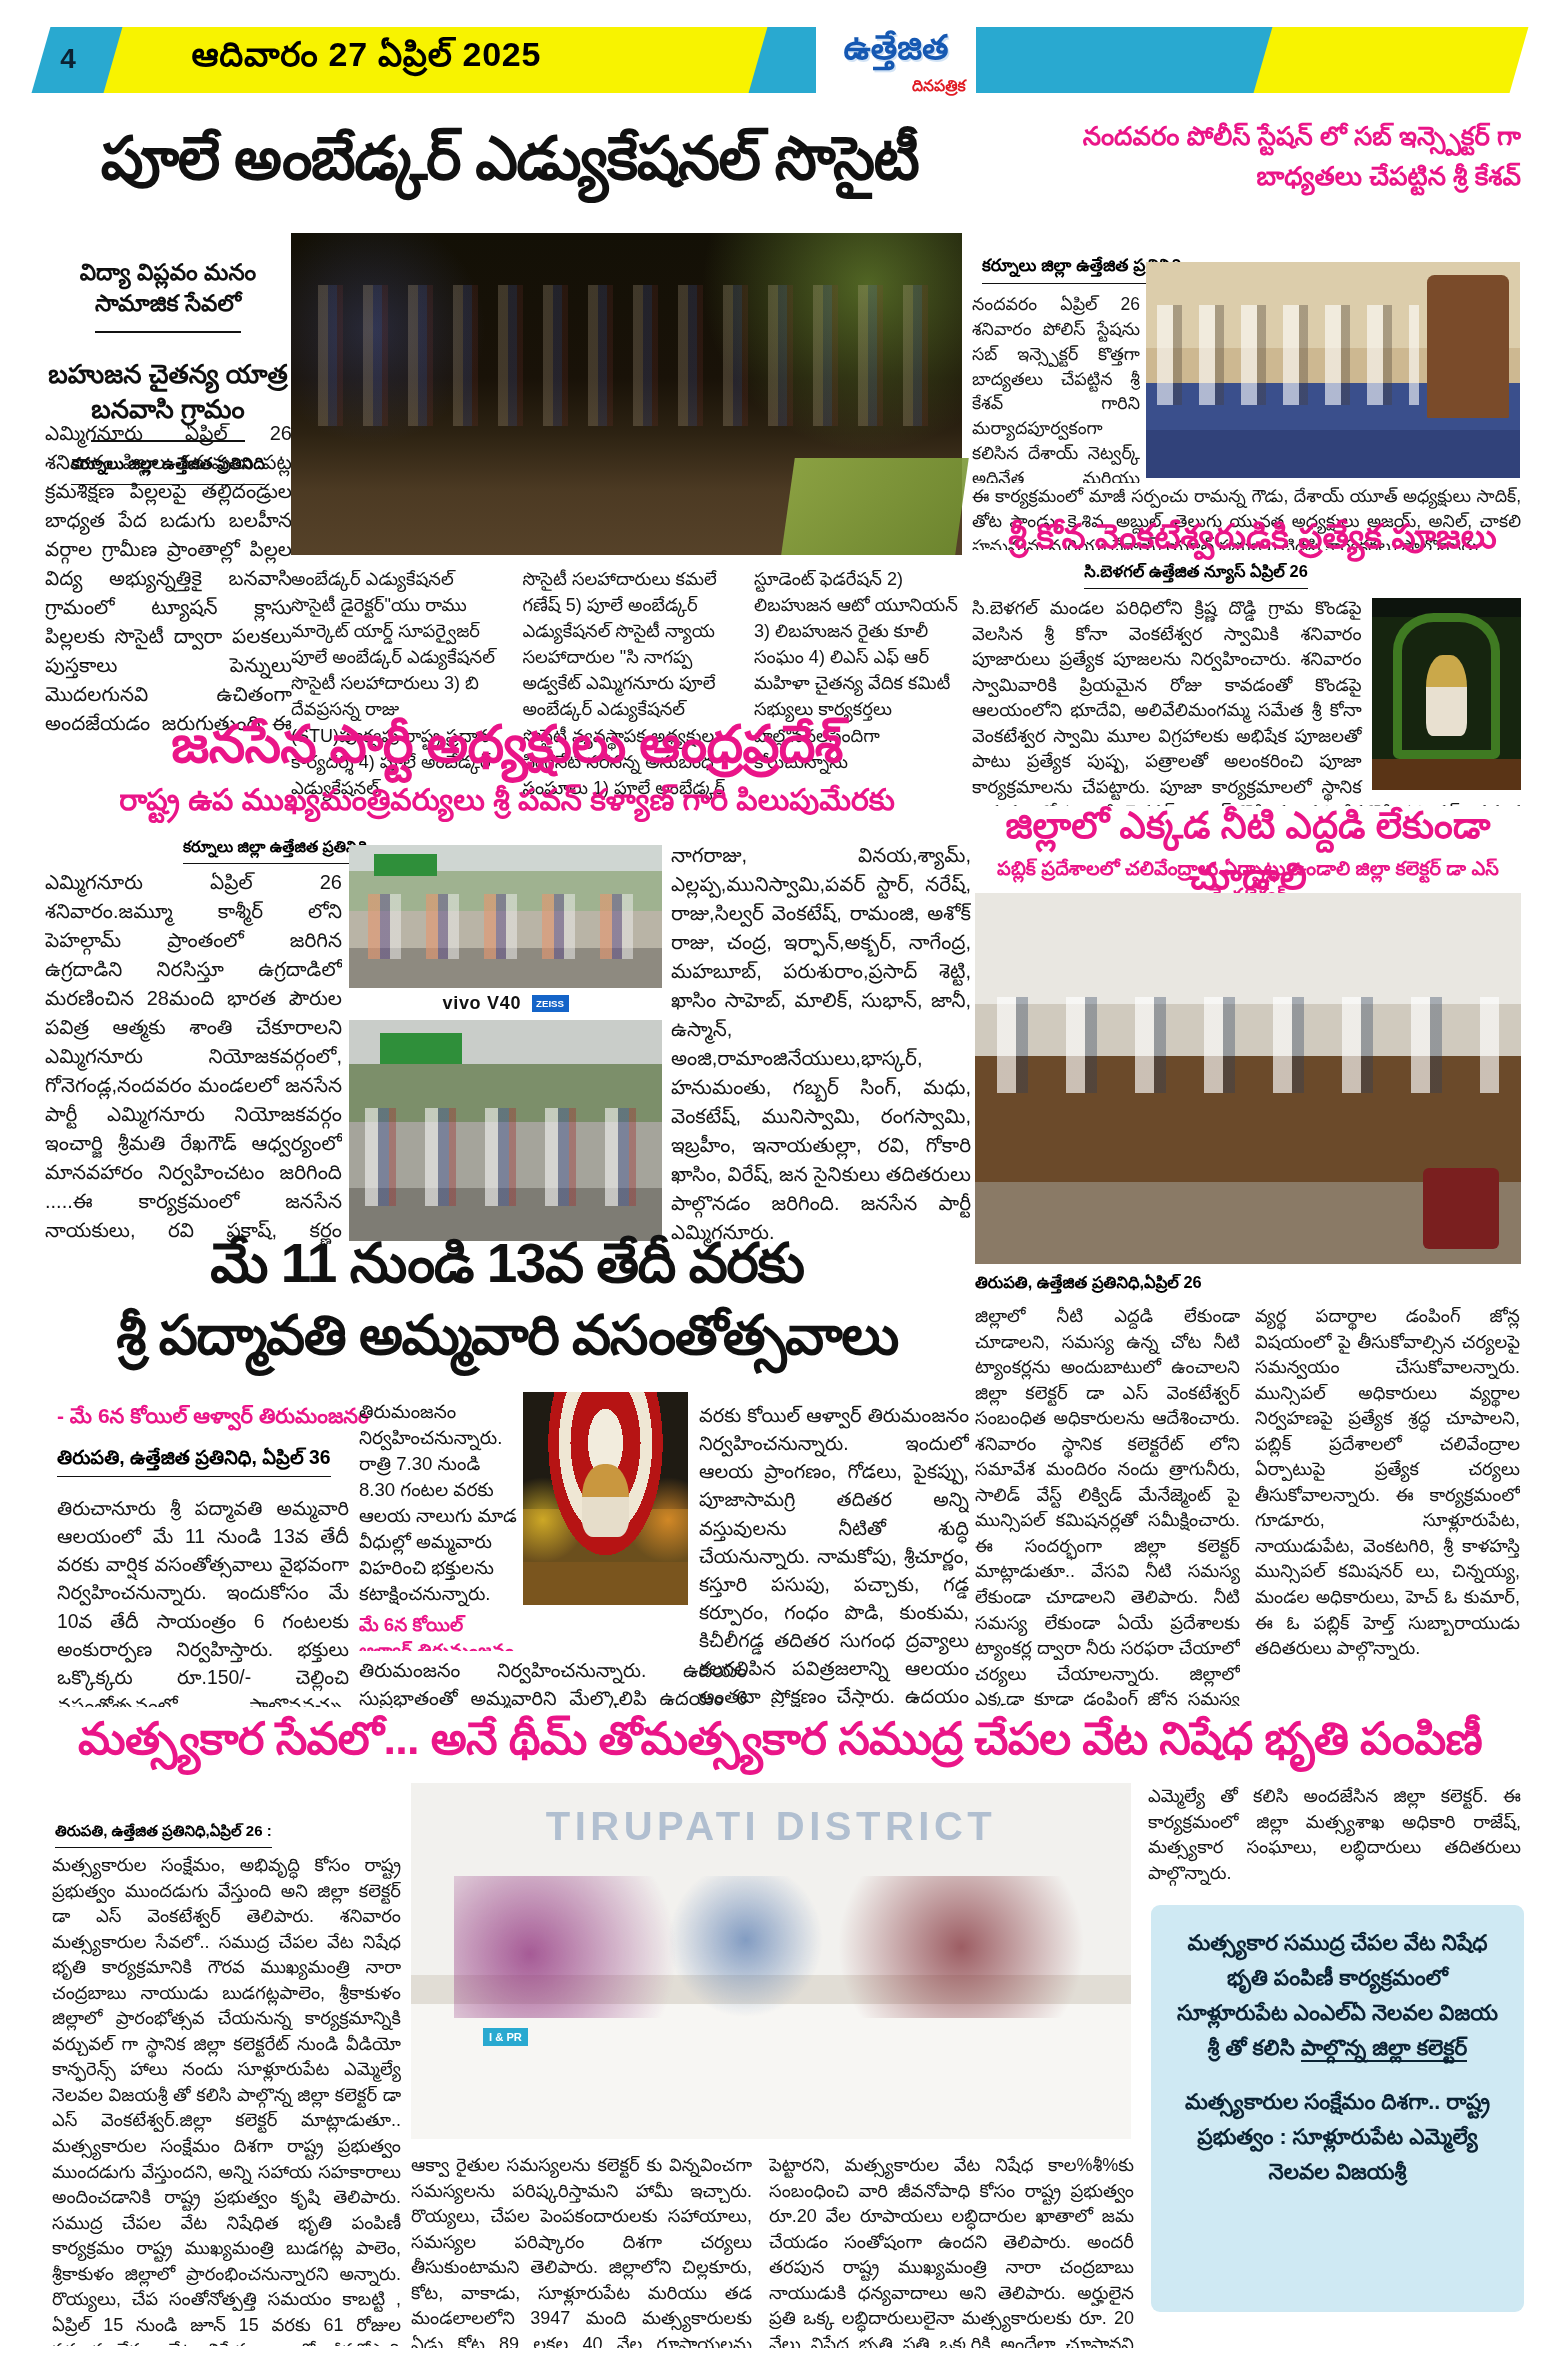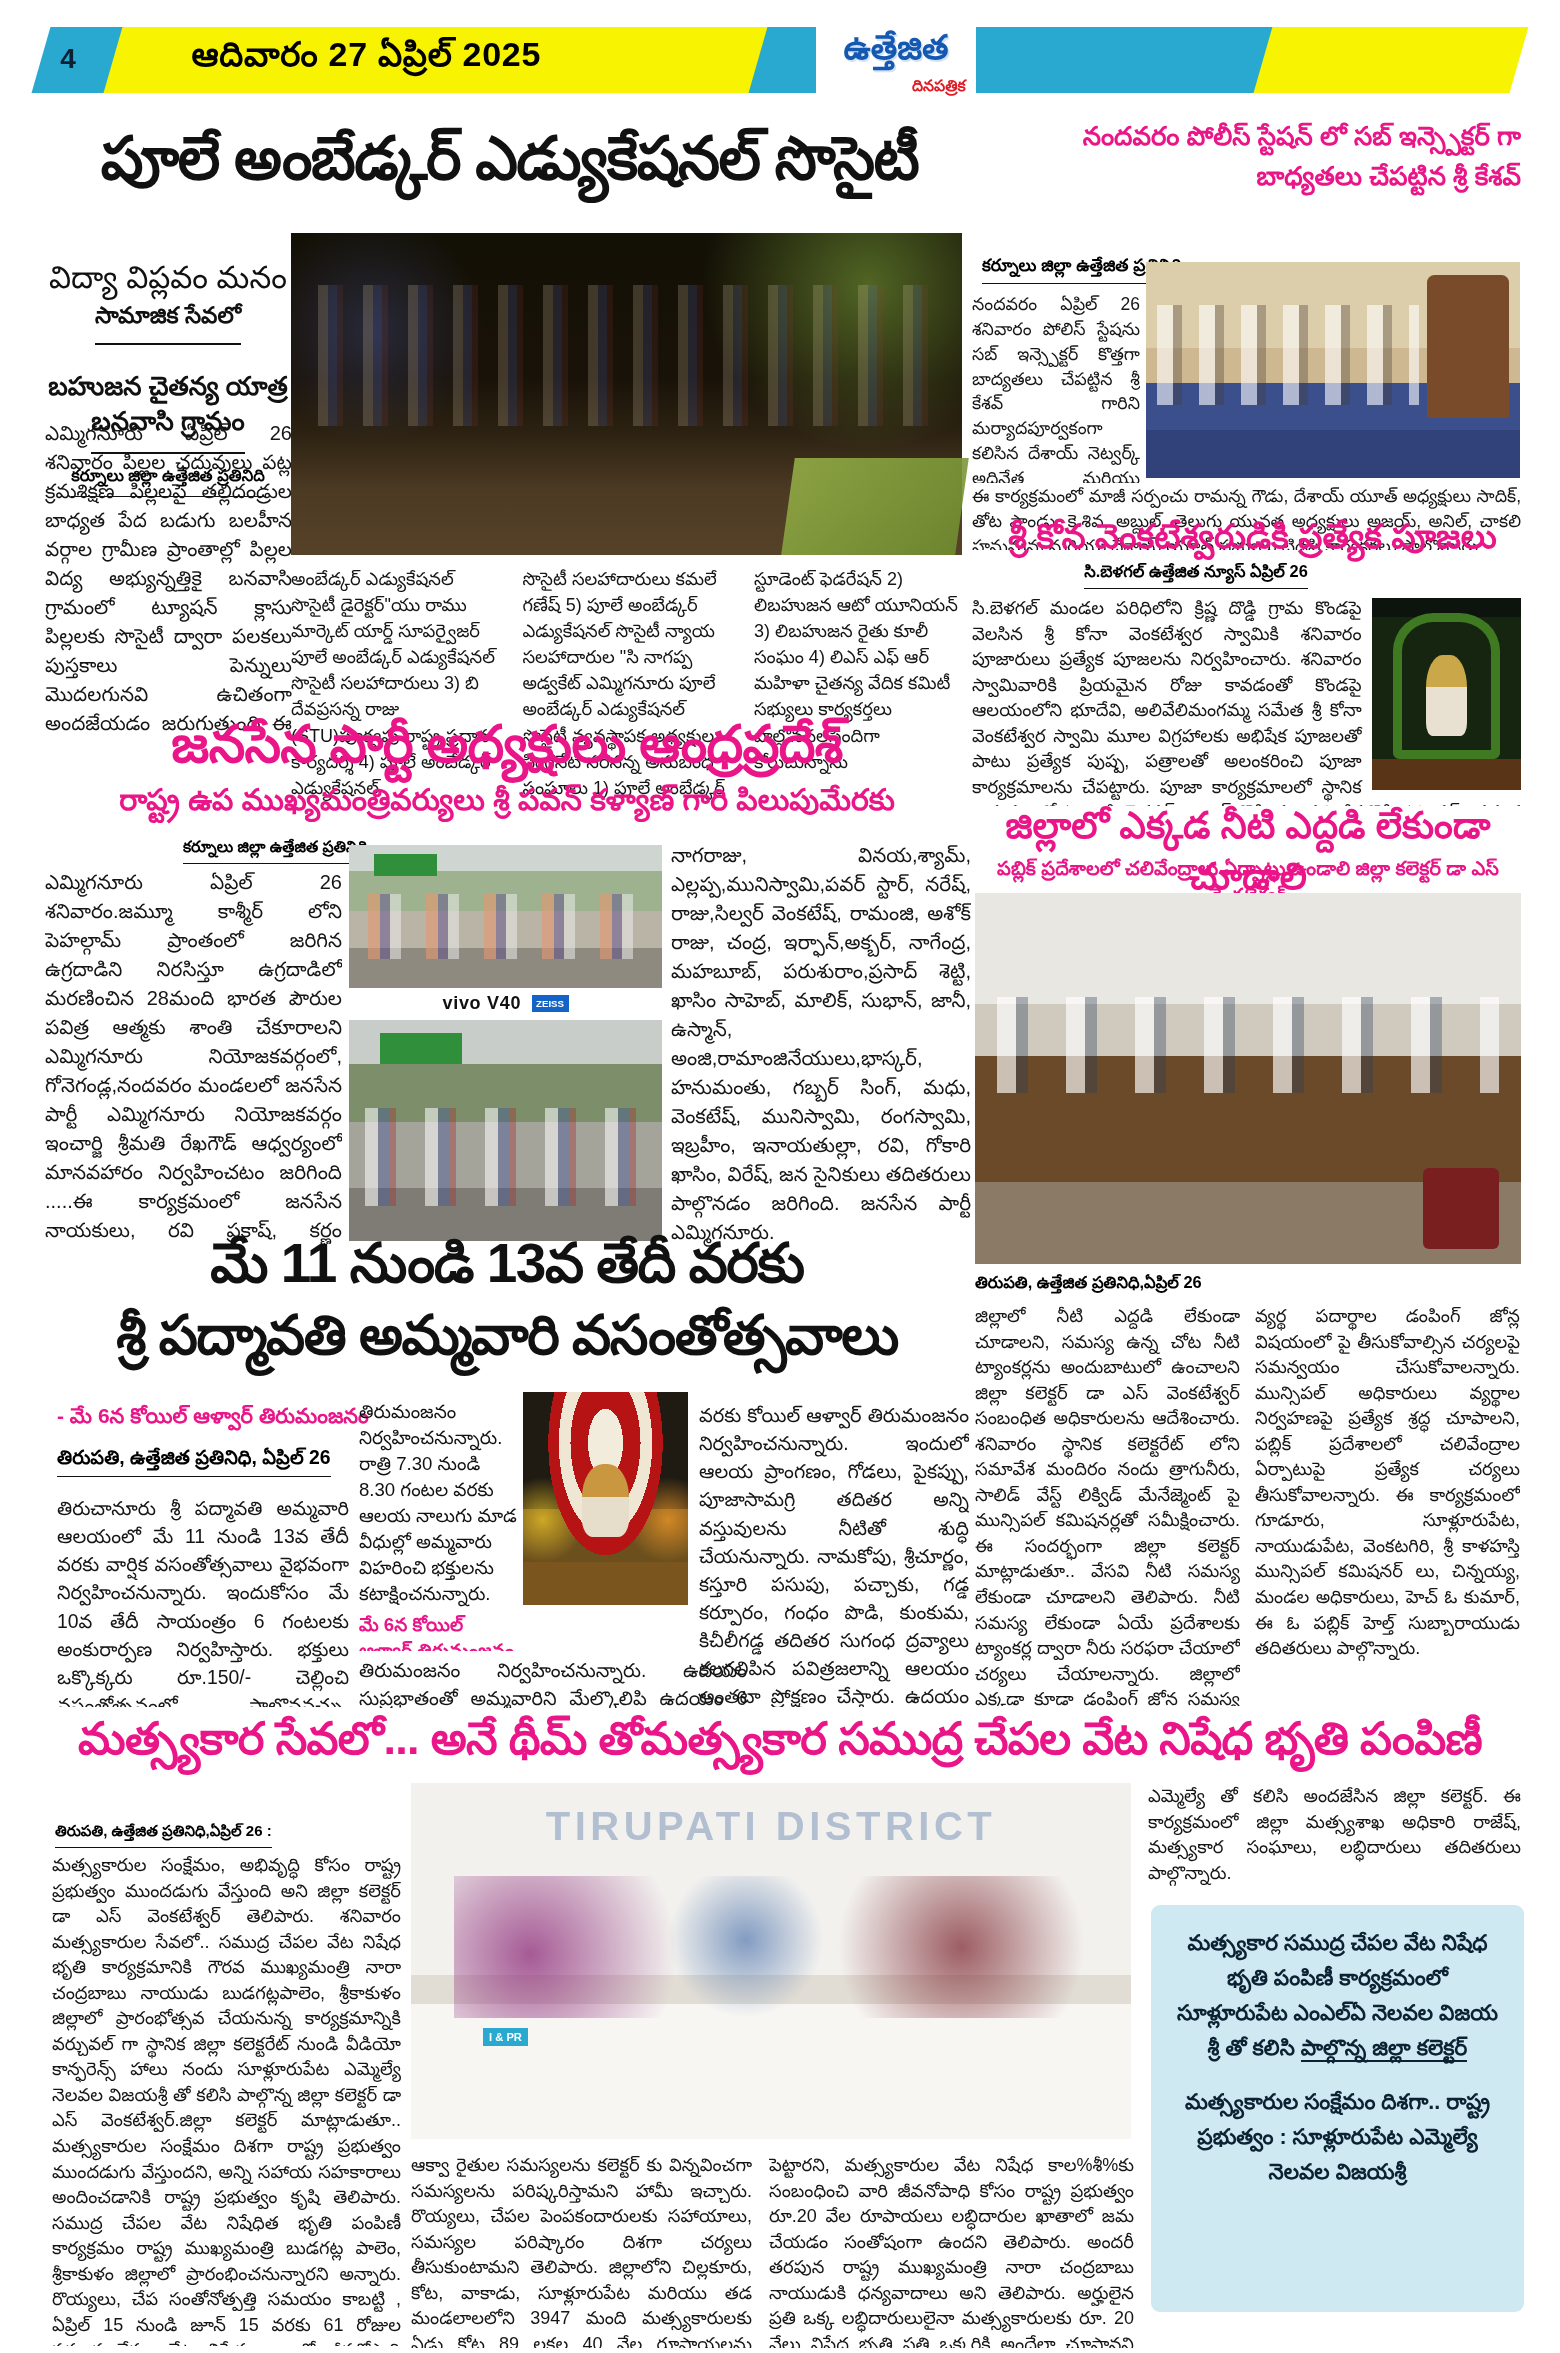--- a/index.html
+++ b/index.html
@@ -23,21 +23,21 @@
   .headline-xl{font-size:60px;font-weight:bold;letter-spacing:-1.5px;text-align:center;line-height:1.25;}
   .bodytxt{font-size:19.4px;line-height:1.45;text-align:justify;color:#151515;}
   .bodytxt-s{font-size:18px;line-height:1.42;text-align:justify;color:#151515;}
   .byline{font-weight:bold;color:#000;}
   .rule{border-bottom:2.2px solid #111;padding-bottom:9px;}
   .rule-thin{border-bottom:1.5px solid #111;padding-bottom:7.5px;}
 
   
   .amb-headline{left:49px;top:121px;width:921px;}
   .amb-kicker{left:45px;top:255px;width:246px;text-align:center;}
-  .amb-k1{font-size:31px;font-weight:normal;line-height:1.5;}
+  .amb-k1{font-size:23px;font-weight:bold;line-height:1.5;}
   .amb-k2{font-size:23px;font-weight:bold;display:inline-block;}
   .amb-k3{font-size:26px;font-weight:bold;line-height:1.5;margin-top:22.4px;}
   .amb-k4{font-size:26px;font-weight:bold;display:inline-block;}
   .amb-byline{font-size:16.4px;margin-top:12px;display:inline-block;}
   .amb-left{left:45px;top:419px;width:247px;height:313px;overflow:hidden;font-size:20px;}
   .amb-photo{left:291px;top:233px;width:671px;height:322px;
      background:
        radial-gradient(circle at 86% 16%, rgba(130,170,60,.55), transparent 26%),
        radial-gradient(circle at 12% 30%, rgba(90,110,200,.25), transparent 18%),
        linear-gradient(180deg,#131006 0%,#191208 45%,#2c2212 62%,#4c3a23 80%,#564229 100%);}
@@ -196,21 +196,21 @@
   <div class="abs jan-photo2"></div>
 
   <div class="abs jan-right bodytxt">నాగరాజు, వినయ,శ్యామ్, ఎల్లప్ప,మునిస్వామి,పవర్ స్టార్, నరేష్, రాజు,సిల్వర్ వెంకటేష్, రామంజి, అశోక్ రాజు, చంద్ర, ఇర్ఫాన్,అక్బర్, నాగేంద్ర, మహబూబ్, పరుశురాం,ప్రసాద్ శెట్టి, ఖాసిం సాహెబ్, మాలిక్, సుభాన్, జానీ, ఉస్మాన్, అంజి,రామాంజినేయులు,భాస్కర్, హనుమంతు, గబ్బర్ సింగ్, మధు, వెంకటేష్, మునిస్వామి, రంగస్వామి, ఇబ్రహీం, ఇనాయతుల్లా, రవి, గోకారి ఖాసిం, విరేష్, జన సైనికులు తదితరులు పాల్గొనడం జరిగింది. జనసేన పార్టీ ఎమ్మిగనూరు.</div>
 
   <div class="abs pad-headline">
     <div>మే 11 నుండి 13వ తేదీ వరకు</div>
     <div>శ్రీ పద్మావతి అమ్మవారి వసంతోత్సవాలు</div>
   </div>
   <div class="abs pad-sub pink">- మే 6న కోయిల్ ఆళ్వార్ తిరుమంజనం</div>
   <div class="abs pad-byline">
-    <span class="byline rule-thin" style="font-size:19.4px;">తిరుపతి, ఉత్తేజిత ప్రతినిధి, ఏప్రిల్ 26</span>
+    <span class="byline rule-thin" style="font-size:19.4px;">తిరుపతి, ఉత్తేజిత ప్రతినిధి, ఏప్రిల్ 36</span>
   </div>
   <div class="abs pad-col1 bodytxt">తిరుచానూరు శ్రీ పద్మావతి అమ్మవారి ఆలయంలో మే 11 నుండి 13వ తేదీ వరకు వార్షిక వసంతోత్సవాలు వైభవంగా నిర్వహించనున్నారు. ఇందుకోసం మే 10వ తేదీ సాయంత్రం 6 గంటలకు అంకురార్పణ నిర్వహిస్తారు. భక్తులు ఒక్కొక్కరు రూ.150/- చెల్లించి వసంతోత్సవంలో పాల్గొనవచ్చు. ఉత్సవాల్లో భాగంగా మే 12వ తేదీ ఉదయం 9.45 గంటలకు స్వర్ణ రథోత్సవం కన్నులపండువగా జరుగనుంది. వసంతోత్సవాలు జరిగే మూడు రోజులు మధ్యాహ్నం 2.30 నుండి సాయంత్రం 4.30 గంటల వరకు శు క్రవారపు తోటలో అమ్మవారి ఉత్సవర్లకు స్నపన</div>
   <div class="abs pad-col2">
     <span>తిరుమంజనం నిర్వహించనున్నారు. రాత్రి 7.30 నుండి 8.30 గంటల వరకు ఆలయ నాలుగు మాడ వీధుల్లో అమ్మవారు విహరించి భక్తులను కటాక్షించనున్నారు.</span>
     <div class="sub2 pink">మే 6న కోయిల్ ఆళ్వార్ తిరుమంజనం</div>
     
   </div>
   <div class="abs pad-photo"></div>
   <div class="abs pad-col3 bodytxt">వరకు కోయిల్ ఆళ్వార్ తిరుమంజనం నిర్వహించనున్నారు. ఇందులో ఆలయ ప్రాంగణం, గోడలు, పైకప్పు, పూజాసామగ్రి తదితర అన్ని వస్తువులను నీటితో శుద్ధి చేయనున్నారు. నామకోపు, శ్రీచూర్ణం, కస్తూరి పసుపు, పచ్చాకు, గడ్డ కర్పూరం, గంధం పొడి, కుంకుమ, కిచీలీగడ్డ తదితర సుగంధ ద్రవ్యాలు కలగలిపిన పవిత్రజలాన్ని ఆలయం అంతటా ప్రోక్షణం చేస్తారు. ఉదయం 9 గంటల నుండి భక్తులను అమ్మవారి దర్శనానికి అనుమతిస్తారు. ఈ ఉత్సవాల కారణంగా మే 6 మరియు మే 10 నుండి 13వ తేదీ వరకు కల్యాణోత్సవం, సహస్రదీపాలంకార సేవలను టీటీడీ రద్దు చేసింది.</div>
   <div class="abs pad-wide1 bodytxt">తిరుమంజనం నిర్వహించనున్నారు. ఉదయం సుప్రభాతంతో అమ్మవారిని మేల్కొలిపి ఉదయం 6 నుండి 9 గంటల</div>

